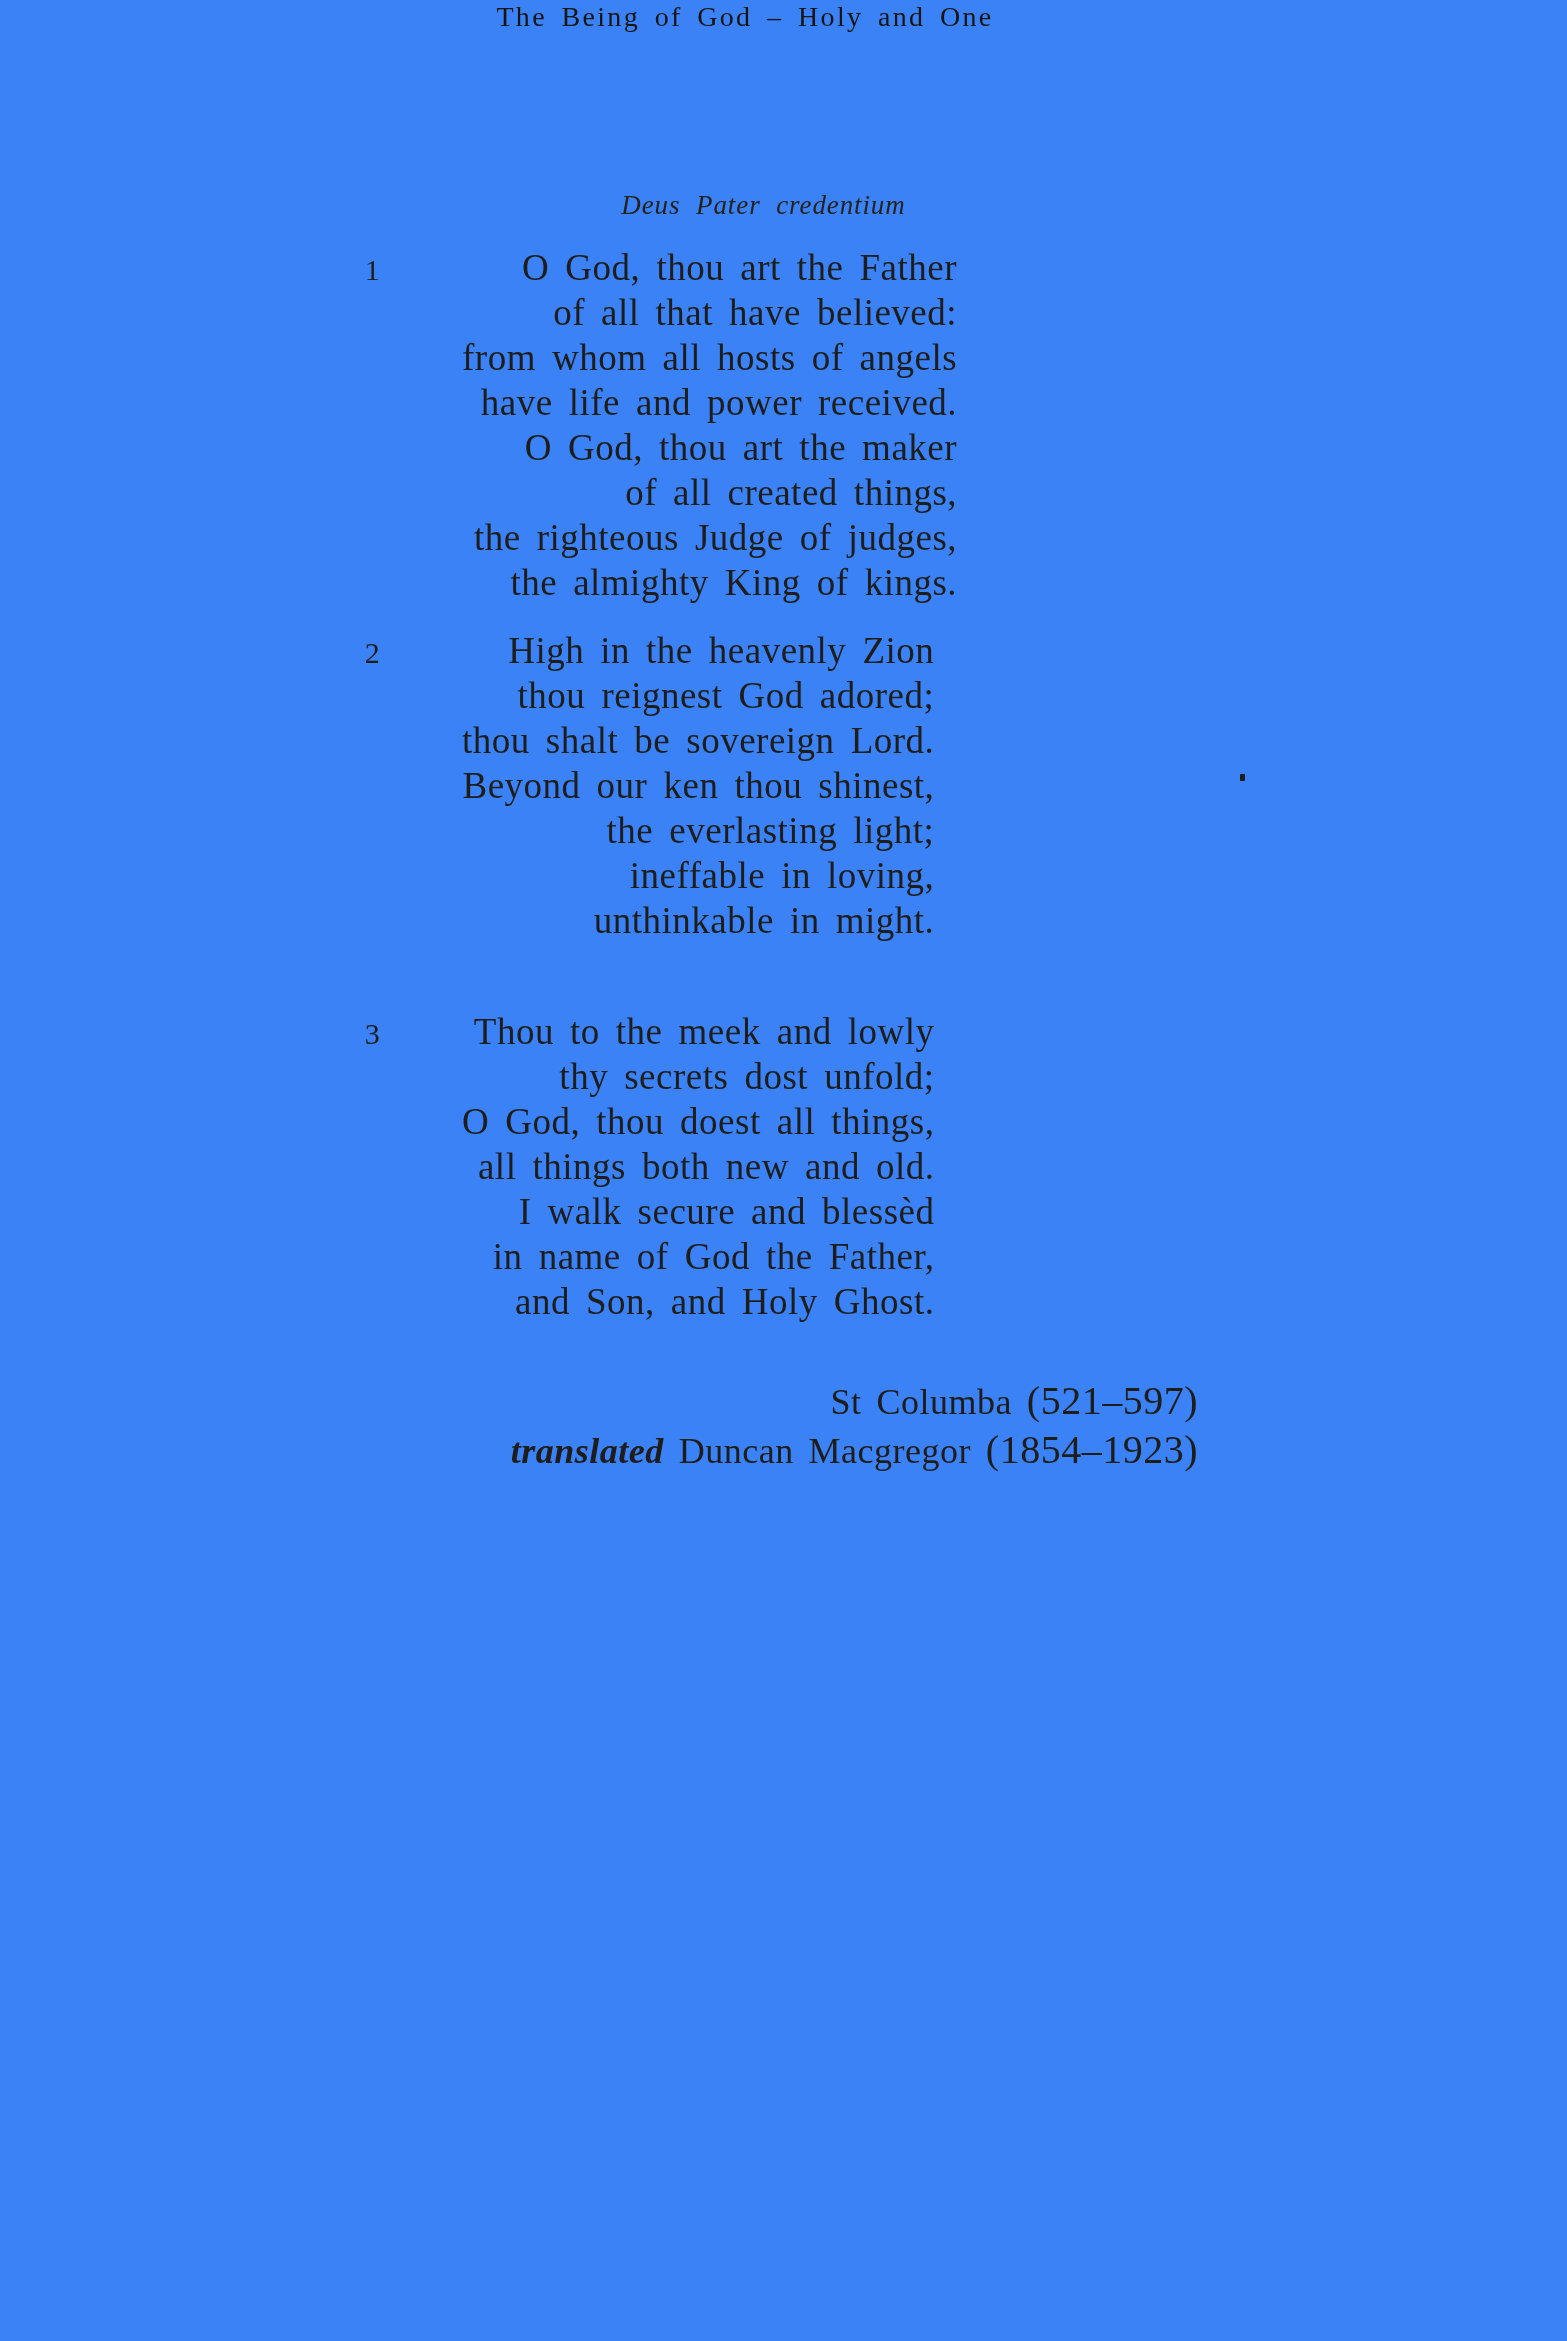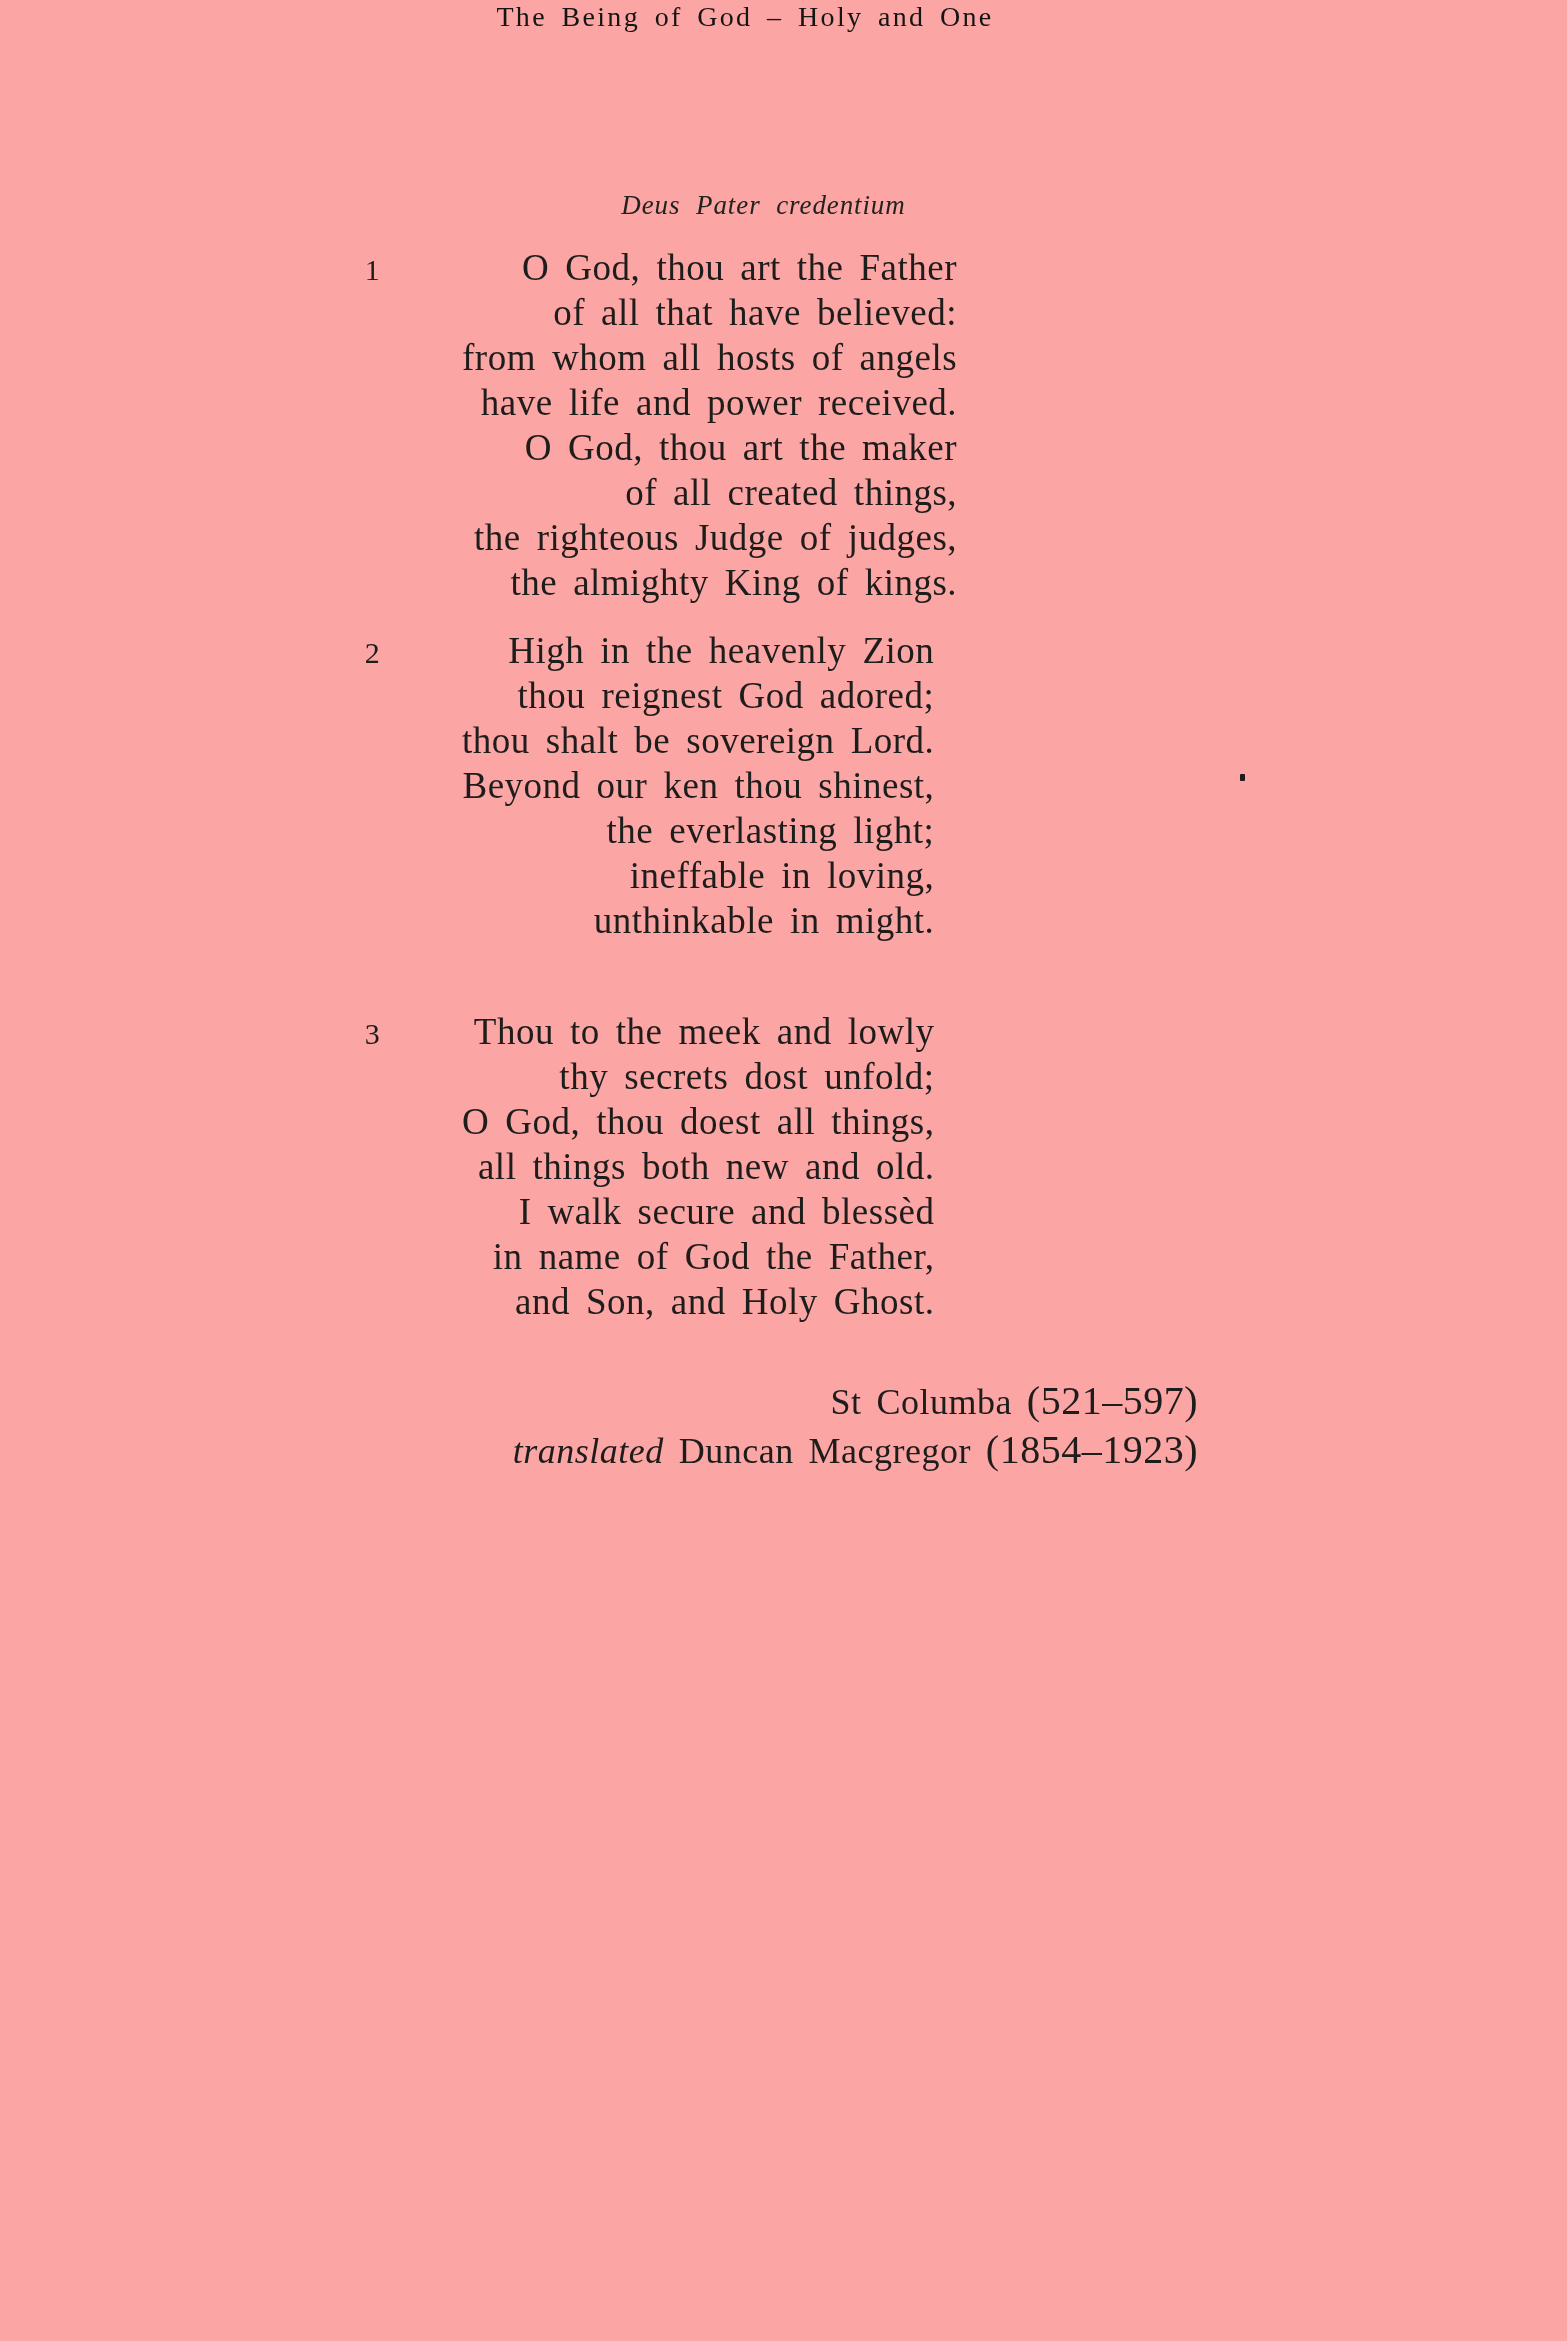--- a/index.html
+++ b/index.html
@@ -4,21 +4,21 @@
 <style>
   html, body {
     margin: 0;
     padding: 0;
     background: #ffffff;
   }
   .page {
     position: relative;
     width: 1567px;
     height: 2342px;
-    background: #fca5a5;
+    background: #3b82f6;
     color: #1d1d1b;
     font-family: "Liberation Serif", serif;
     overflow: hidden;
   }
   .running-head {
     position: absolute;
     top: 0.9px;
     left: 0;
     width: 100%;
     padding-right: 77px;
@@ -87,20 +87,21 @@
     letter-spacing: 0.5px;
     word-spacing: 5.4px;
     white-space: nowrap;
   }
   .dates {
     font-size: 40px;
     letter-spacing: 0.5px;
   }
   .italic {
     font-style: italic;
+    font-weight: bold;
   }
   .stray-mark {
     position: absolute;
     left: 1240px;
     top: 774px;
     width: 4.5px;
     height: 7.2px;
     background: #1d1d1b;
     border-radius: 0.9px;
   }

